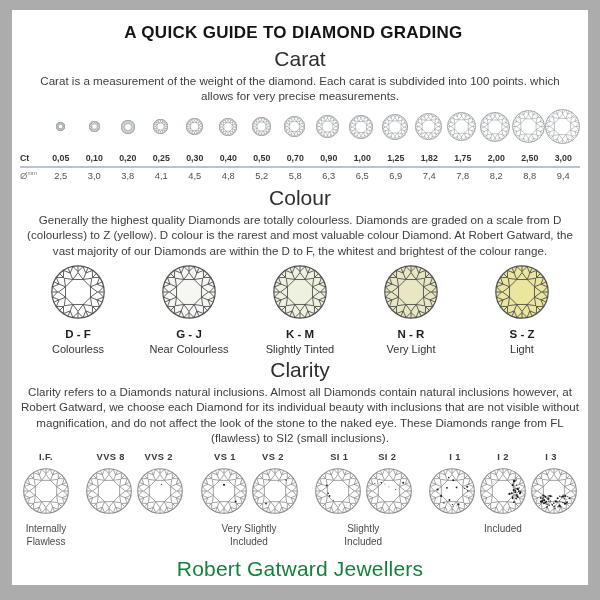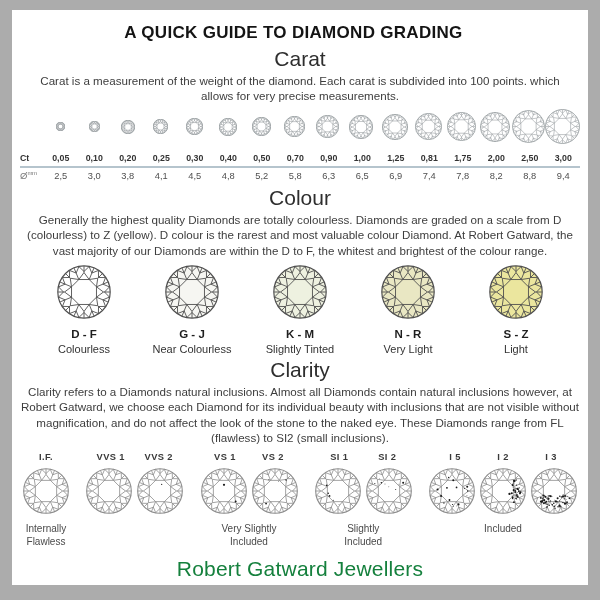--- a/index.html
+++ b/index.html
@@ -39,21 +39,21 @@
   .carat-vals .lbl{width:24px;flex:none;text-align:left;}
   .carat-vals .cell{flex:1;text-align:center;}
   .ct-row{margin-top:4px;}
   .ct-row .cell,.ct-row .lbl{font-size:8.8px;font-weight:700;color:#333;padding:2px 0 3px 0;}
   .divider{width:560px;height:2px;margin:0;}
   .mm-row .cell{font-size:9.3px;font-weight:400;color:#4f4f4f;padding:3px 0 2px 0;}
   .mm-row .lbl{font-size:9.5px;color:#7a7a7a;}
   .mm-row .lbl sup{font-size:6px;letter-spacing:-.3px;}
 
   
-  .colour-row{display:flex;justify-content:center;width:544px;margin-top:7px;gap:8px;}
+  .colour-row{display:flex;justify-content:space-between;width:544px;margin-top:7px;}
   .colour-col{width:100px;display:flex;flex-direction:column;align-items:center;}
   .colour-range{font-size:11.5px;font-weight:700;color:#1e1e1e;margin-top:9px;}
   .colour-name{font-size:11px;font-weight:400;color:#333;margin-top:3px;}
 
   
   .clarity-row{display:flex;justify-content:space-between;width:556px;margin-top:6px;align-items:flex-start;}
   .clarity-group{display:flex;flex-direction:column;align-items:center;justify-content:center;}
   .clarity-grades{display:flex;}
   .clarity-stones{display:flex;gap:3px;}
   .clarity-grade{width:48px;text-align:center;font-size:9.3px;font-weight:700;
@@ -199,21 +199,21 @@
       <div class="cell">0,10</div>
       <div class="cell">0,20</div>
       <div class="cell">0,25</div>
       <div class="cell">0,30</div>
       <div class="cell">0,40</div>
       <div class="cell">0,50</div>
       <div class="cell">0,70</div>
       <div class="cell">0,90</div>
       <div class="cell">1,00</div>
       <div class="cell">1,25</div>
-      <div class="cell">0,81</div>
+      <div class="cell">1,82</div>
       <div class="cell">1,75</div>
       <div class="cell">2,00</div>
       <div class="cell">2,50</div>
       <div class="cell">3,00</div>
     </div>
   <div class="divider" style="background: rgb(181, 196, 205);"></div>
   <div class="carat-vals mm-row">
     <div class="lbl"><span>Ø</span><sup>mm</sup></div>
   <div class="cell">2,5</div>
       <div class="cell">3,0</div>
@@ -309,21 +309,21 @@
             </svg>
           </div>
         </div>
         <div class="clarity-name">
           <div>Internally</div>
           <div>Flawless</div>
         </div>
       </div>
       <div class="clarity-group">
         <div class="clarity-grades">
-          <div class="clarity-grade">VVS 1</div>
+          <div class="clarity-grade">VVS 8</div>
           <div class="clarity-grade">VVS 2</div>
         </div>
         <div class="clarity-stones">
           <div class="clarity-stone">
             <svg width="46" height="46" viewBox="0 0 100 100">
               <circle cx="50" cy="50" r="48.5" fill="#ffffff" stroke="#8c8c8c" stroke-width="1.1" vector-effect="non-scaling-stroke"></circle>
               <polygon points="73.1,59.6 59.6,73.1 40.4,73.1 26.9,59.6 26.9,40.4 40.4,26.9 59.6,26.9 73.1,40.4" fill="none" stroke="#8c8c8c" stroke-width="0.8" vector-effect="non-scaling-stroke"></polygon>
               <path d="M73.1 59.6L94.3 68.4M86.0 50.0L98.0 50.0M73.1 59.6L75.5 75.5M75.5 75.5L59.6 73.1M59.6 73.1L68.4 94.3M75.5 75.5L83.9 83.9M59.6 73.1L50.0 86.0M50.0 86.0L40.4 73.1M40.4 73.1L31.6 94.3M50.0 86.0L50.0 98.0M40.4 73.1L24.5 75.5M24.5 75.5L26.9 59.6M26.9 59.6L5.7 68.4M24.5 75.5L16.1 83.9M26.9 59.6L14.0 50.0M14.0 50.0L26.9 40.4M26.9 40.4L5.7 31.6M14.0 50.0L2.0 50.0M26.9 40.4L24.5 24.5M24.5 24.5L40.4 26.9M40.4 26.9L31.6 5.7M24.5 24.5L16.1 16.1M40.4 26.9L50.0 14.0M50.0 14.0L59.6 26.9M59.6 26.9L68.4 5.7M50.0 14.0L50.0 2.0M59.6 26.9L75.5 24.5M75.5 24.5L73.1 40.4M73.1 40.4L94.3 31.6M75.5 24.5L83.9 16.1M73.1 40.4L86.0 50.0M86.0 50.0L73.1 59.6M97.1 59.4L88.0 50.0M97.1 59.4L85.1 64.5M89.9 76.7L85.1 64.5M89.9 76.7L76.9 76.9M76.7 89.9L76.9 76.9M76.7 89.9L64.5 85.1M59.4 97.1L64.5 85.1M59.4 97.1L50.0 88.0M40.6 97.1L50.0 88.0M40.6 97.1L35.5 85.1M23.3 89.9L35.5 85.1M23.3 89.9L23.1 76.9M10.1 76.7L23.1 76.9M10.1 76.7L14.9 64.5M2.9 59.4L14.9 64.5M2.9 59.4L12.0 50.0M2.9 40.6L12.0 50.0M2.9 40.6L14.9 35.5M10.1 23.3L14.9 35.5M10.1 23.3L23.1 23.1M23.3 10.1L23.1 23.1M23.3 10.1L35.5 14.9M40.6 2.9L35.5 14.9M40.6 2.9L50.0 12.0M59.4 2.9L50.0 12.0M59.4 2.9L64.5 14.9M76.7 10.1L64.5 14.9M76.7 10.1L76.9 23.1M89.9 23.3L76.9 23.1M89.9 23.3L85.1 35.5M97.1 40.6L85.1 35.5M97.1 40.6L88.0 50.0" fill="none" stroke="#8c8c8c" stroke-width="0.8" vector-effect="non-scaling-stroke" stroke-linejoin="round"></path>
             </svg>
           </div>
@@ -404,21 +404,21 @@
             </svg>
           </div>
         </div>
         <div class="clarity-name">
           <div>Slightly</div>
           <div>Included</div>
         </div>
       </div>
       <div class="clarity-group">
         <div class="clarity-grades">
-          <div class="clarity-grade">I 5</div>
+          <div class="clarity-grade">I 1</div>
           <div class="clarity-grade">I 2</div>
           <div class="clarity-grade">I 3</div>
         </div>
         <div class="clarity-stones">
           <div class="clarity-stone">
             <svg width="46" height="46" viewBox="0 0 100 100">
               <circle cx="50" cy="50" r="48.5" fill="#ffffff" stroke="#8c8c8c" stroke-width="1.1" vector-effect="non-scaling-stroke"></circle>
               <polygon points="73.1,59.6 59.6,73.1 40.4,73.1 26.9,59.6 26.9,40.4 40.4,26.9 59.6,26.9 73.1,40.4" fill="none" stroke="#8c8c8c" stroke-width="0.8" vector-effect="non-scaling-stroke"></polygon>
               <path d="M73.1 59.6L94.3 68.4M86.0 50.0L98.0 50.0M73.1 59.6L75.5 75.5M75.5 75.5L59.6 73.1M59.6 73.1L68.4 94.3M75.5 75.5L83.9 83.9M59.6 73.1L50.0 86.0M50.0 86.0L40.4 73.1M40.4 73.1L31.6 94.3M50.0 86.0L50.0 98.0M40.4 73.1L24.5 75.5M24.5 75.5L26.9 59.6M26.9 59.6L5.7 68.4M24.5 75.5L16.1 83.9M26.9 59.6L14.0 50.0M14.0 50.0L26.9 40.4M26.9 40.4L5.7 31.6M14.0 50.0L2.0 50.0M26.9 40.4L24.5 24.5M24.5 24.5L40.4 26.9M40.4 26.9L31.6 5.7M24.5 24.5L16.1 16.1M40.4 26.9L50.0 14.0M50.0 14.0L59.6 26.9M59.6 26.9L68.4 5.7M50.0 14.0L50.0 2.0M59.6 26.9L75.5 24.5M75.5 24.5L73.1 40.4M73.1 40.4L94.3 31.6M75.5 24.5L83.9 16.1M73.1 40.4L86.0 50.0M86.0 50.0L73.1 59.6M97.1 59.4L88.0 50.0M97.1 59.4L85.1 64.5M89.9 76.7L85.1 64.5M89.9 76.7L76.9 76.9M76.7 89.9L76.9 76.9M76.7 89.9L64.5 85.1M59.4 97.1L64.5 85.1M59.4 97.1L50.0 88.0M40.6 97.1L50.0 88.0M40.6 97.1L35.5 85.1M23.3 89.9L35.5 85.1M23.3 89.9L23.1 76.9M10.1 76.7L23.1 76.9M10.1 76.7L14.9 64.5M2.9 59.4L14.9 64.5M2.9 59.4L12.0 50.0M2.9 40.6L12.0 50.0M2.9 40.6L14.9 35.5M10.1 23.3L14.9 35.5M10.1 23.3L23.1 23.1M23.3 10.1L23.1 23.1M23.3 10.1L35.5 14.9M40.6 2.9L35.5 14.9M40.6 2.9L50.0 12.0M59.4 2.9L50.0 12.0M59.4 2.9L64.5 14.9M76.7 10.1L64.5 14.9M76.7 10.1L76.9 23.1M89.9 23.3L76.9 23.1M89.9 23.3L85.1 35.5M97.1 40.6L85.1 35.5M97.1 40.6L88.0 50.0" fill="none" stroke="#8c8c8c" stroke-width="0.8" vector-effect="non-scaling-stroke" stroke-linejoin="round"></path>
               <circle cx="32.5" cy="76.0" r="1.5" fill="#1a1a1a"></circle>

